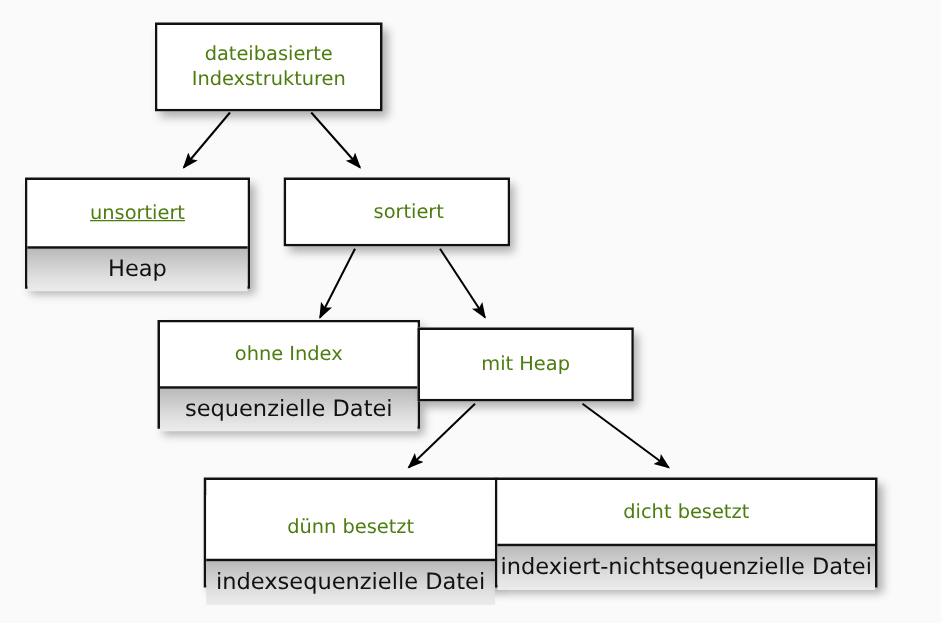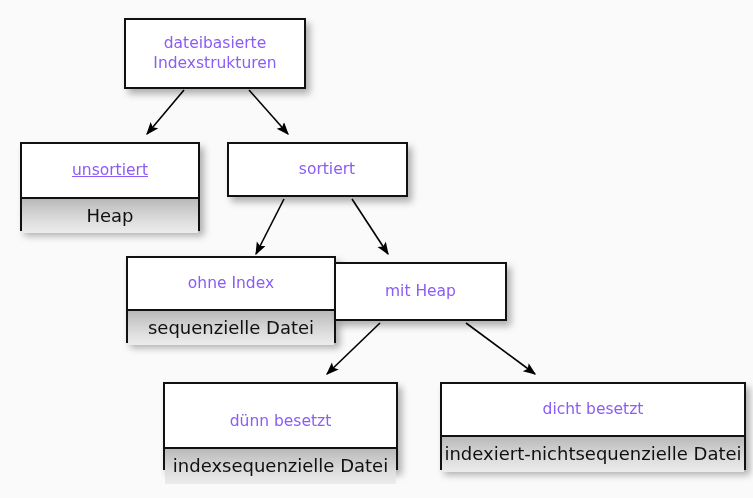--- a/index.html
+++ b/index.html
@@ -35,21 +35,21 @@
     background: #ffffff;
     z-index: 2;
     box-shadow: 4px 5px 7px rgba(0,0,0,0.30);
   }
   .node-title {
     box-sizing: border-box;
     display: flex;
     align-items: center;
     justify-content: center;
     text-align: center;
-    color: #8b5cf6;
+    color: #4d7c0f;
     font-size: 15.5px;
     line-height: 1.25;
     background: #ffffff;
     width: 100%;
   }
   .node-sub {
     box-sizing: border-box;
     display: flex;
     align-items: center;
     justify-content: center;
@@ -77,21 +77,21 @@
   #node-ohne-index .node-title { height:51px; }
   #node-ohne-index .node-sub   { height:36px; }
 
   #node-mit-index { left:334px; top:262px; width:173px; height:59px; }
   #node-mit-index .node-title { height:100%; }
 
   #node-duenn     { left:163px; top:382px; width:235px; height:88px; }
   #node-duenn .node-title { height:51px;margin-top:12px; }
   #node-duenn .node-sub   { height:37px; }
 
-  #node-dicht     { left:440px; top:382px; width:306px; height:88px; }
+  #node-dicht     { left:396px; top:382px; width:306px; height:88px; }
   #node-dicht .node-title { height:51px; }
   #node-dicht .node-sub   { height:37px; }
 </style>
 </head>
 <body>
 
 <div id="diagram">
 
   <svg class="edges" width="753" height="498" viewBox="0 0 753 498">
     <defs>

